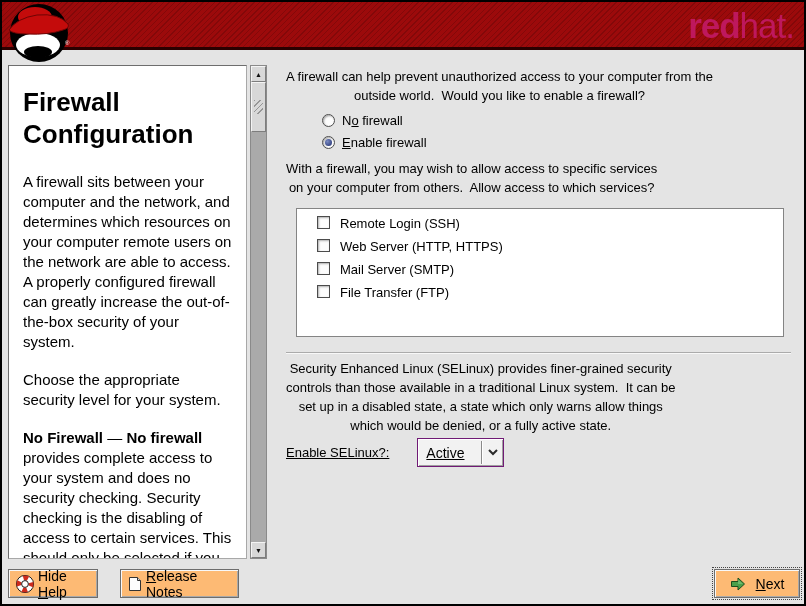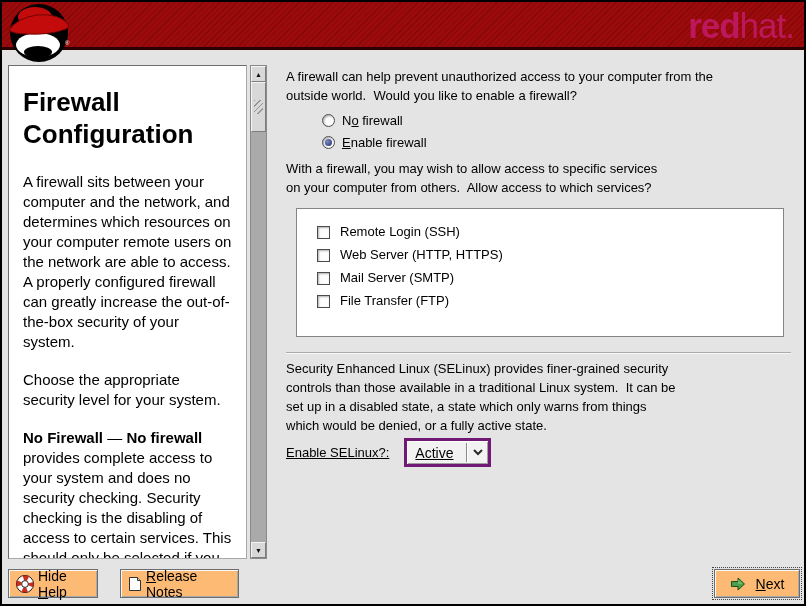--- a/index.html
+++ b/index.html
@@ -36,43 +36,43 @@
             font-size:7px; line-height:7px; color:#111; }
   .sb-up   { top:0; }
   .sb-down { bottom:0; }
   .sb-thumb{ position:absolute; left:0; top:16px; width:15px; height:50px; background:#d8d8d8;
              border:1px solid; border-color:#f4f4f4 #7d7d7d #7d7d7d #f4f4f4; }
   .sb-thumb::after { content:""; position:absolute; left:2px; top:17px; width:9px; height:14px;
              background:repeating-linear-gradient(135deg,#969696 0 1px, transparent 1px 4px); }
 
   
   .txt { font-size:13px; line-height:19px; }
-  .line { white-space:pre; }
+  .line { white-space:pre;text-align:center; }
   .intro      { position:absolute; left:284px; top:65px; }
   .radio-group{ position:absolute; left:320px; top:107px; }
   .row { display:flex; align-items:center; height:22px; font-size:13px; }
   .radio { width:13px; height:13px; border-radius:50%; background:#fdfdfd;
            border:1px solid #4c4c4c; margin-right:7px; position:relative; flex:0 0 auto;
            box-shadow:inset 1px 1px 2px rgba(0,0,0,0.35); }
   .radio.sel::after { content:""; position:absolute; left:2px; top:2px; width:7px; height:7px;
            border-radius:50%; background:radial-gradient(circle at 35% 35%, #7a8ac2, #1e2c6d); }
   .accel { text-decoration:underline; }
   .services-q  { position:absolute; left:284px; top:157px; }
   .services-box{ position:absolute; left:294px; top:206px; width:488px; height:129px;
                  background:#fff; border:1px solid #848484; padding:7px 0 0 20px; }
-  .svc-row { display:flex; align-items:flex-end; height:23px; font-size:13px; }
+  .svc-row { display:flex; align-items:flex-start; height:23px; font-size:13px; }
   .checkbox{ width:13px; height:13px; background:#fdfdfd; border:1px solid #4c4c4c;
              margin-right:10px; flex:0 0 auto; box-shadow:inset 1px 1px 2px rgba(0,0,0,0.3); }
   .separator { position:absolute; left:284px; top:350px; width:505px; height:2px;
                background:#ababab; border-bottom:1px solid #f8f8f8; }
   .selinux-text { position:absolute; left:284px; top:357px; }
   .selinux-row  { position:absolute; left:284px; top:436px; display:flex;
                   align-items:center; height:29px; font-size:13px;text-decoration:underline; }
-  .combo { margin-left:15px; width:87px; height:29px; background:#f2f2f2;
-           border:3px solid #701a75; display:flex; align-items:stretch;
+  .combo { margin-left:28px; width:87px; height:29px; background:#f2f2f2;
+           border:1px solid #701a75; display:flex; align-items:stretch;
            box-shadow:inset 1px 1px 0 #ffffff, inset -1px -1px 0 #9f9f9f; }
   .combo-text { flex:1; display:flex; align-items:center; padding-left:8px; font-size:14px; }
   .combo-sep  { width:1px; background:#8a8a8a; box-shadow:1px 0 0 #fff; margin:2px 0; }
   .combo-arrow{ width:21px; display:flex; align-items:center; justify-content:center; }
 
   
   .btn { position:absolute; top:567px; height:29px; background:#fdba74;
          border:1px solid #6d6d6d; display:flex; align-items:center; justify-content:center;
          gap:3px; font-size:14px; padding:0 6px;
          box-shadow:inset 1px 1px 0 #f8f8f8, inset -1px -1px 0 #a8a8a8; }
@@ -157,21 +157,21 @@
         <span class="checkbox"></span>
         <span>File Transfer (FTP)</span>
       </div>
     </div>
 
     <div class="separator"></div>
 
     <div class="selinux-text txt">
       <div class="line">Security Enhanced Linux (SELinux) provides finer-grained security</div>
       <div class="line">controls than those available in a traditional Linux system.  It can be</div>
-      <div class="line">set up in a disabled state, a state which only warns from things</div>
+      <div class="line">set up in a disabled state, a state which only warns allow things</div>
       <div class="line">which would be denied, or a fully active state.</div>
     </div>
 
     <div class="selinux-row">
       <span><span>Enable </span><span class="accel">S</span><span>ELinux?:</span></span>
       <div class="combo">
         <div class="combo-text">Active</div>
         <div class="combo-sep"></div>
         <div class="combo-arrow">
           <svg width="10" height="7" viewBox="0 0 10 7">

